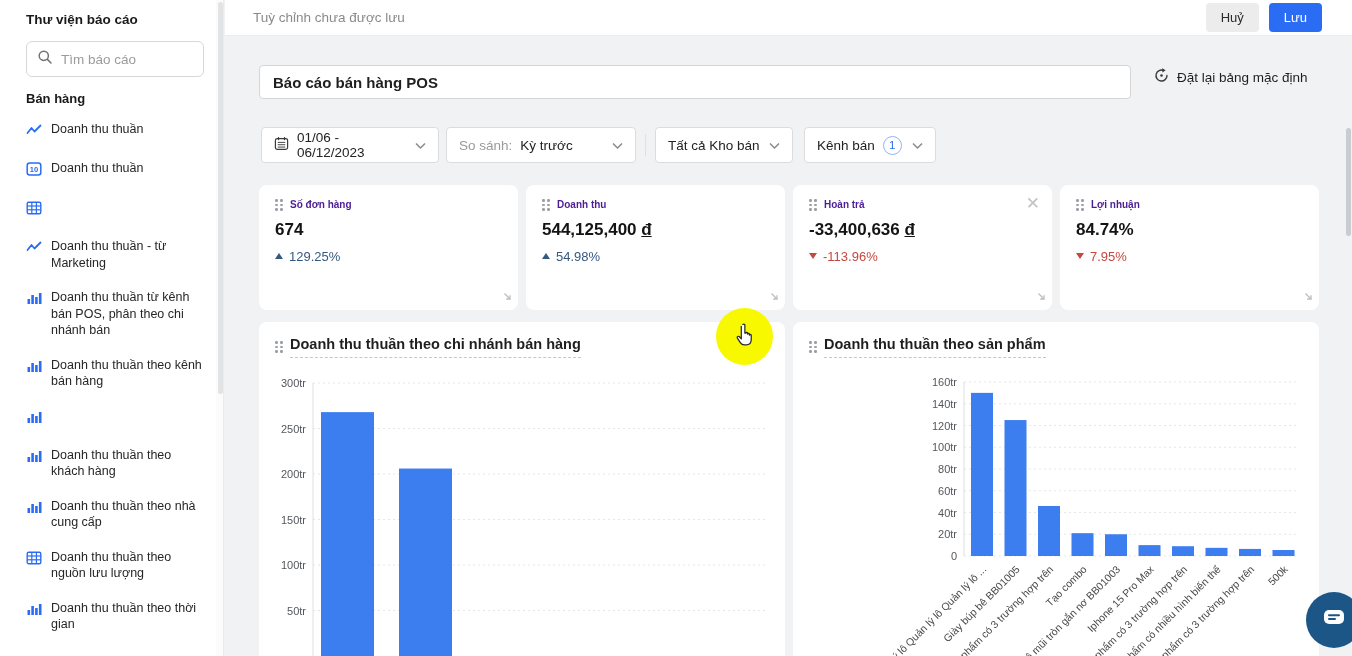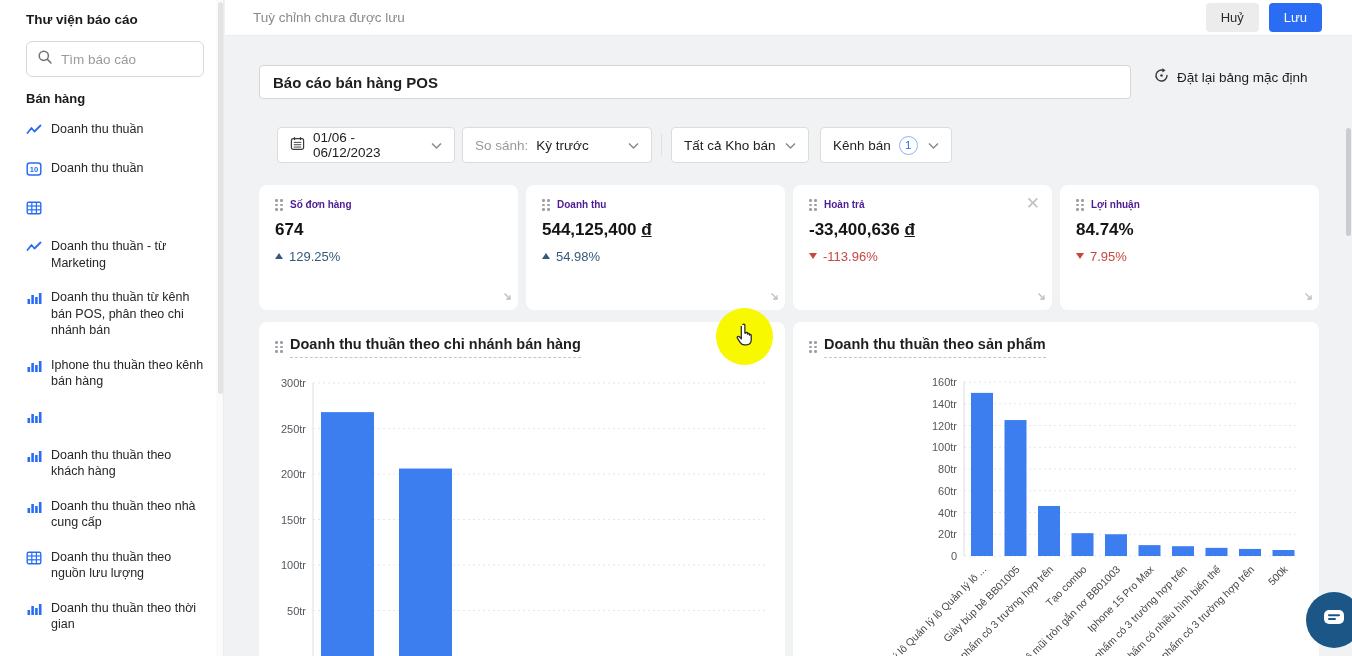--- a/index.html
+++ b/index.html
@@ -20,21 +20,21 @@
   .topbar { position:absolute; left:225px; top:0; width:1127px; height:36px; background:#fff; border-bottom:1px solid #ececec; display:flex; align-items:center; }
   .topbar .status { margin-left:28px; font-size:13.5px; color:#8a8a8a; }
   .topbar .btns { margin-left:auto; margin-right:30px; display:flex; gap:10px; }
   .btn { font-size:13px; border:none; border-radius:4px; padding:7px 15px; cursor:pointer; }
   .btn-cancel { background:#ececec; color:#2b2b2b; }
   .btn-save { background:#2a6df4; color:#fff; }
   
   .main { position:absolute; left:225px; top:36px; width:1127px; height:620px; background:#f1f2f3; }
   .title-input { position:absolute; left:34px; top:29px; width:872px; height:34px; border:1px solid #d6d6d6; border-radius:4px; background:#fff; font-size:15px; font-weight:700; color:#1f1f1f; padding:0 13px; font-family:inherit; }
   .reset-btn { position:absolute; left:928px; top:31px; display:flex; align-items:center; gap:7px; font-size:13.5px; color:#1f1f1f; background:none; border:none; cursor:pointer; font-family:inherit; }
-  .filters { position:absolute; left:52px; top:91px; display:flex; align-items:center; }
+  .filters { position:absolute; left:36px; top:91px; display:flex; align-items:center; }
   .chip { height:36px; background:#fff; border:1px solid #dcdcdc; border-radius:4px; display:flex; align-items:center; gap:8px; padding:0 12px; font-size:13.5px; color:#222; cursor:pointer; }
   .chip .muted { color:#9a9a9a; }
   .chip .chev { margin-left:2px; }
   .fdiv { width:1px; height:22px; background:#e0e0e0; margin:0 9px; }
   .badge { width:19px; height:19px; border:1px solid #8fb3f7; border-radius:50%; color:#2a6df4; font-size:11.5px; display:flex; align-items:center; justify-content:center; background:#fff; }
   
   .cards { position:absolute; left:34px; top:149px; width:1060px; display:flex; gap:8px; }
   .kpi { position:relative; flex:1; height:125px; background:#fff; border-radius:8px; padding:14px 16px; }
   .kpi-head { display:flex; align-items:center; gap:7px; }
   .kpi-title { font-size:10px; font-weight:700; color:#4c1d95; }
@@ -113,21 +113,21 @@
           </svg></span>
         <span class="lbl">Doanh thu thuần từ kênh bán POS, phân theo chi nhánh bán</span>
       </div>
       <div class="side-item">
         <span><svg width="16" height="16" viewBox="0 0 16 16">
             <rect x="1.5" y="9" width="2.6" height="5" fill="#2a6df4"></rect>
             <rect x="5.3" y="5" width="2.6" height="9" fill="#2a6df4"></rect>
             <rect x="9.1" y="7" width="2.6" height="7" fill="#2a6df4"></rect>
             <rect x="12.9" y="3" width="2.6" height="11" fill="#2a6df4"></rect>
           </svg></span>
-        <span class="lbl">Iphone thu thuần theo kênh bán hàng</span>
+        <span class="lbl">Doanh thu thuần theo kênh bán hàng</span>
       </div>
       <div class="side-item">
         <span><svg width="16" height="16" viewBox="0 0 16 16">
             <rect x="1.5" y="9" width="2.6" height="5" fill="#2a6df4"></rect>
             <rect x="5.3" y="5" width="2.6" height="9" fill="#2a6df4"></rect>
             <rect x="9.1" y="7" width="2.6" height="7" fill="#2a6df4"></rect>
             <rect x="12.9" y="3" width="2.6" height="11" fill="#2a6df4"></rect>
           </svg></span>
       </div>
       <div class="side-item">

